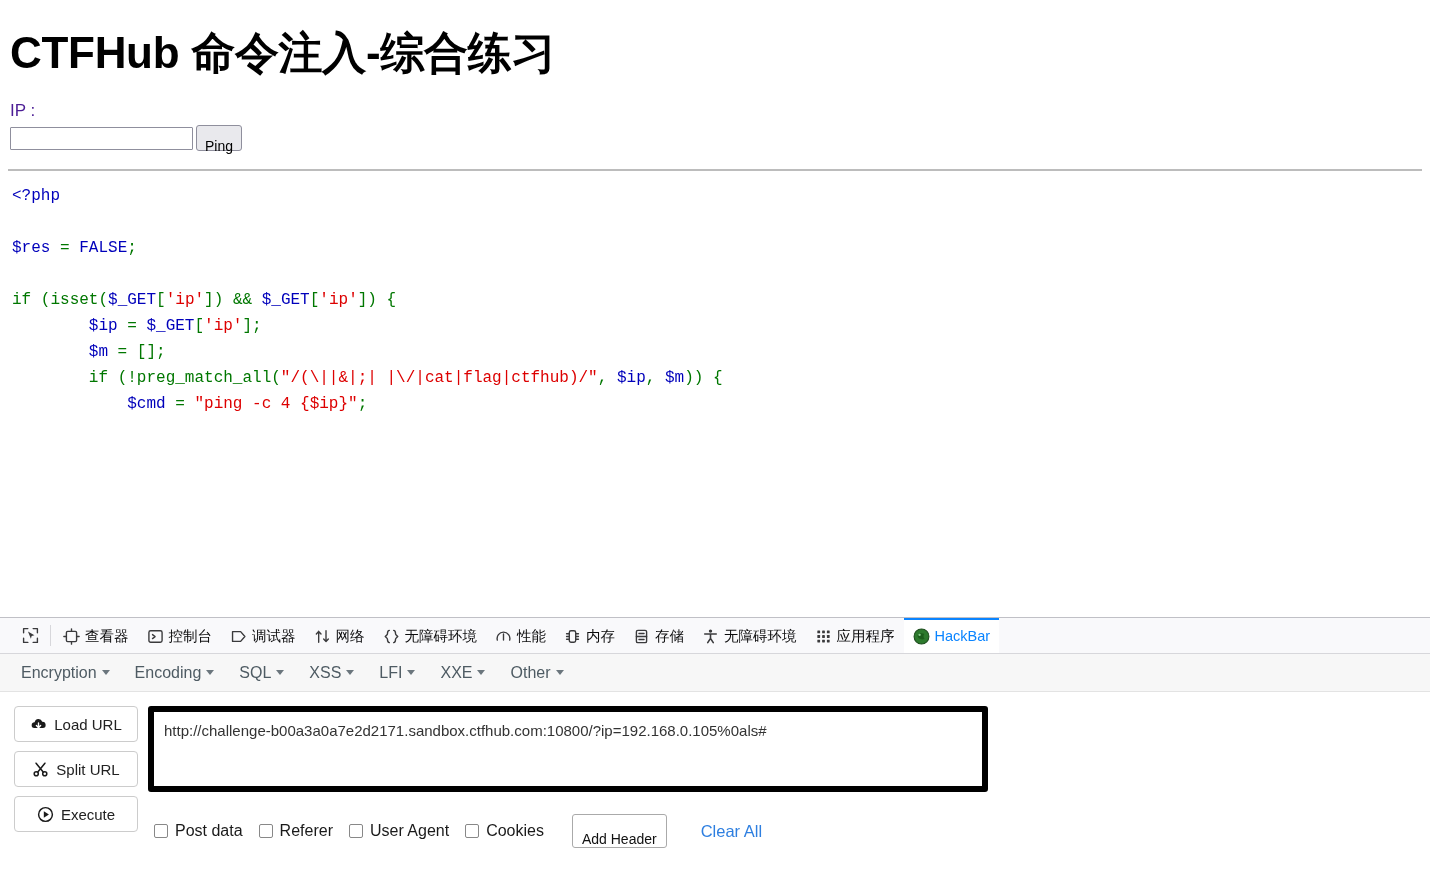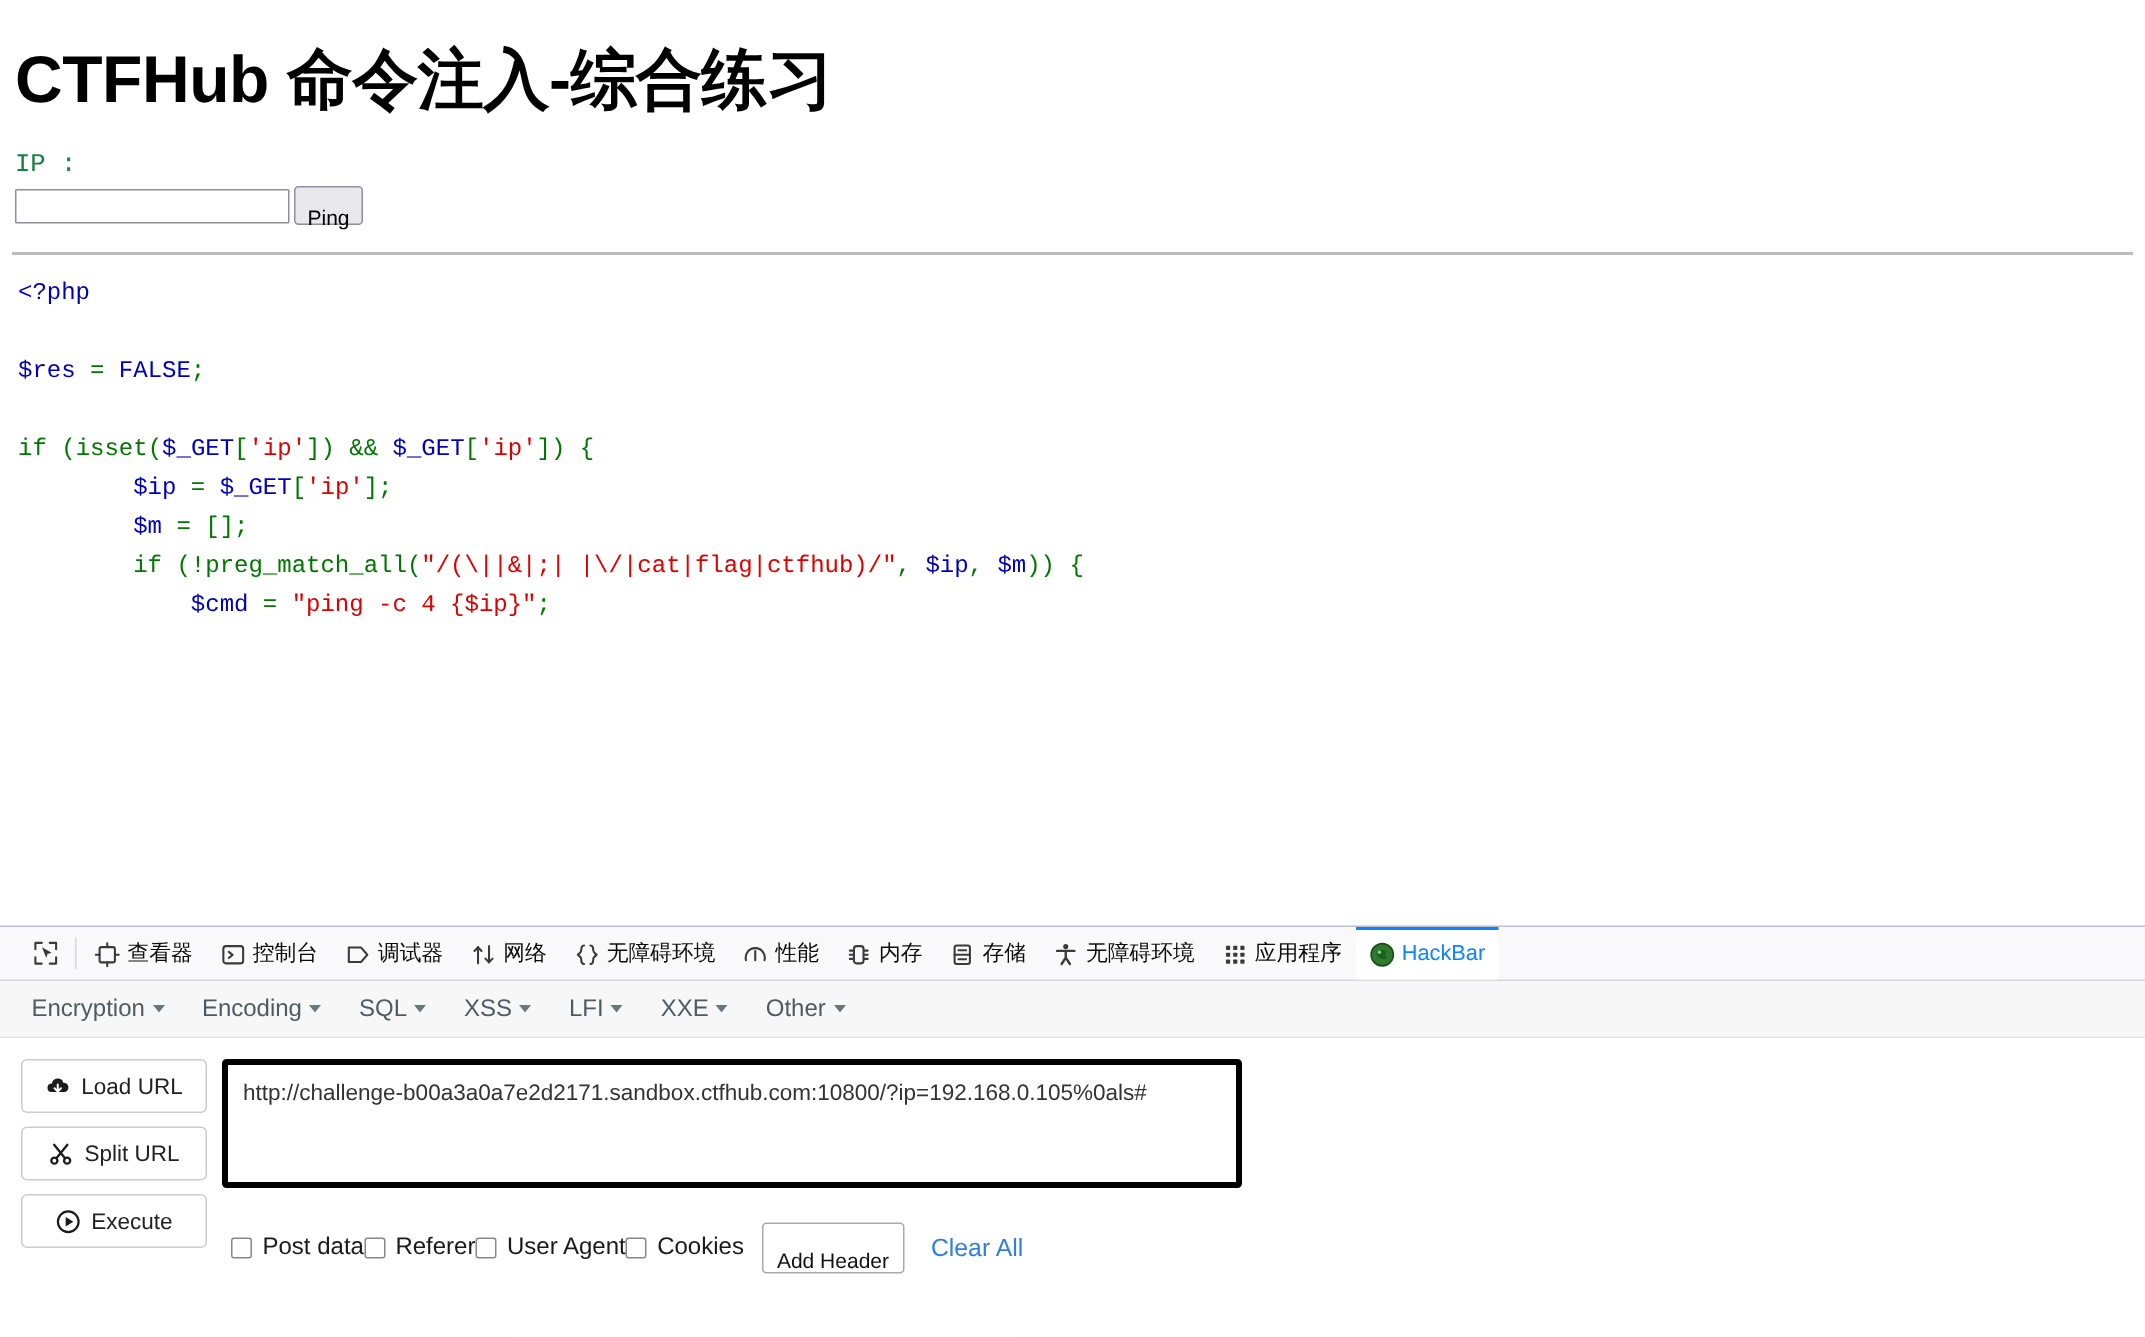--- a/index.html
+++ b/index.html
@@ -26,23 +26,23 @@
   #page-title {
     font-family: "Liberation Sans", sans-serif;
     font-size: 44px;
     font-weight: bold;
     color: #000;
     margin: 16px 0 18px 2px;
     letter-spacing: -0.3px;
   }
   .ip-label {
     font-size: 17px;
-    color: #15803d;
+    color: #4c1d95;
     margin: 0 0 4px 2px;
-    font-family: Liberation Mono, monospace;
+    font-family: Liberation Sans, sans-serif;
   }
   .form-row {
     display: flex;
     align-items: center;
     gap: 3px;
     margin-left: 2px;
   }
   #ip-input {
     width: 183px;
     height: 23px;
@@ -195,37 +195,38 @@
     color: #222;
     display: flex;
     align-items: center;
     justify-content: center;
     gap: 7px;
     cursor: pointer;
     font-family: "Liberation Sans", sans-serif;
   }
   #hb-right { flex: 1; }
   #url-box {
-    width: 680px;
+    width: 840px;
     height: 86px;
-    border: 4px solid #000000;
+    border: 6px solid #000000;
     border-radius: 3px;
     padding: 9px 10px;
     font-size: 15px;
     color: #333;
     font-family: "Liberation Sans", sans-serif;
     resize: none;
     outline: none;
     overflow: hidden;
     line-height: 19px;
     background: #fff;
   }
   #hb-opts {
     display: flex;
     align-items: center;
+    gap: 16px;
     margin-top: 18px;
     padding-left: 6px;
   }
   .opt {
     display: flex;
     align-items: center;
     gap: 7px;
     font-size: 16px;
     color: #1a1a1a;
     cursor: pointer;

